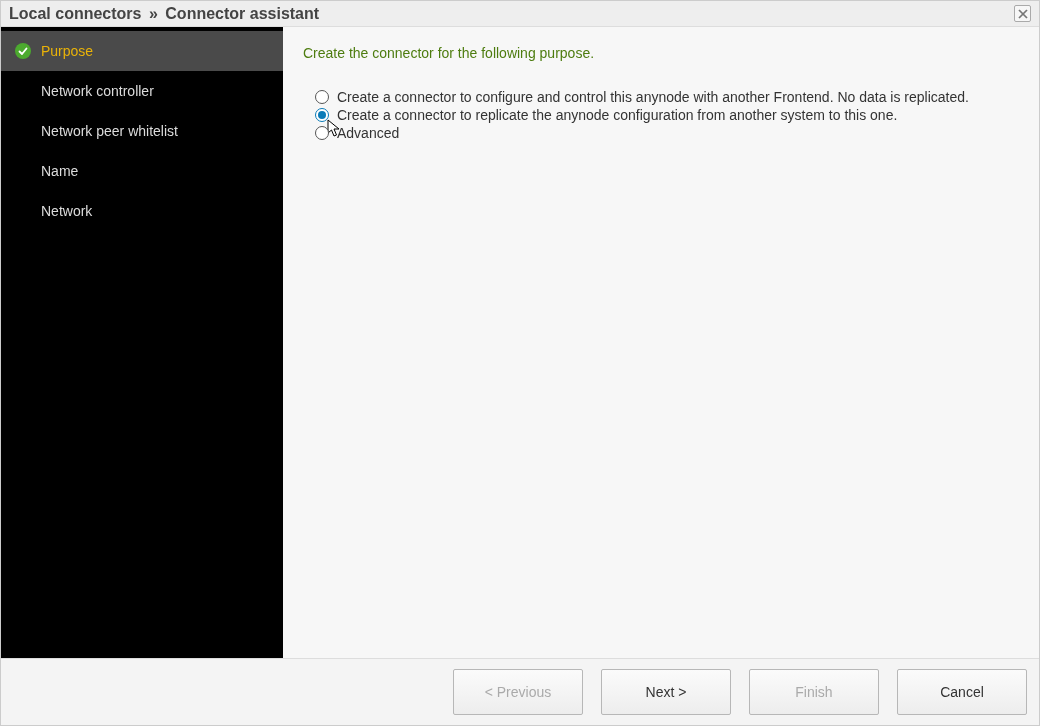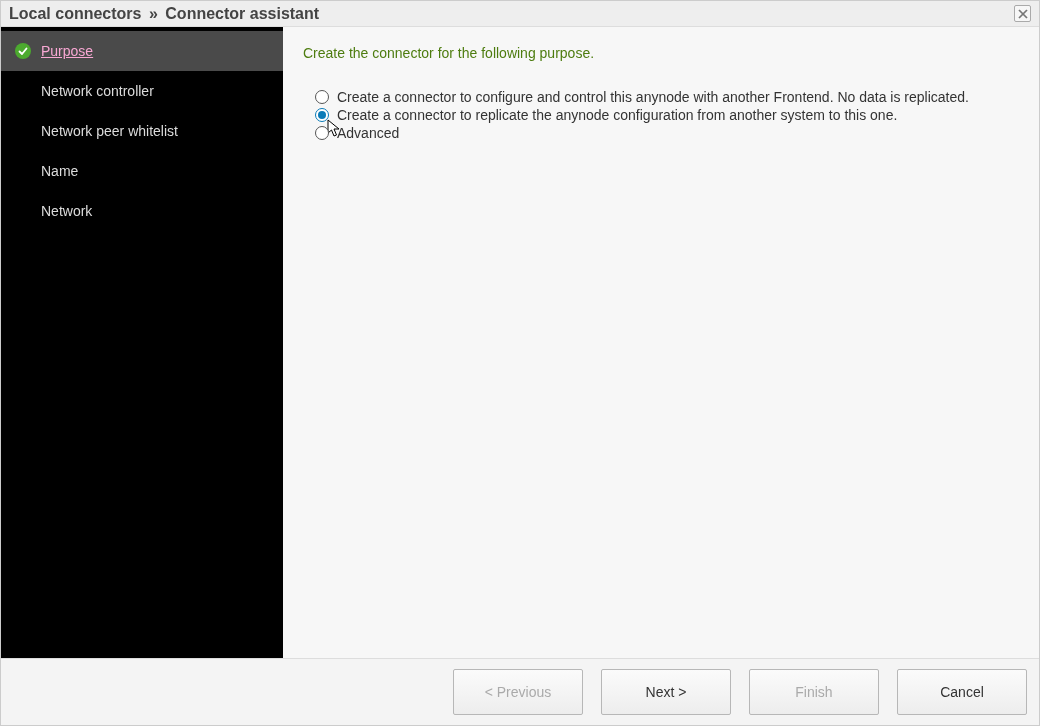--- a/index.html
+++ b/index.html
@@ -86,22 +86,21 @@
     }
     .sidebar-item {
       padding: 12px 16px 12px 40px;
       font-size: 14px;
       color: #dcdcdc;
       cursor: pointer;
       position: relative;
     }
     .sidebar-item.active {
       background: #4a4a4a;
-      color: #f9a8d4;
-      text-decoration: underline;
+      color: #eab308;
     }
     .check-icon {
       position: absolute;
       left: 14px;
       top: 50%;
       transform: translateY(-50%);
       width: 16px;
       height: 16px;
       background: #4caa2f;
       border-radius: 50%;

